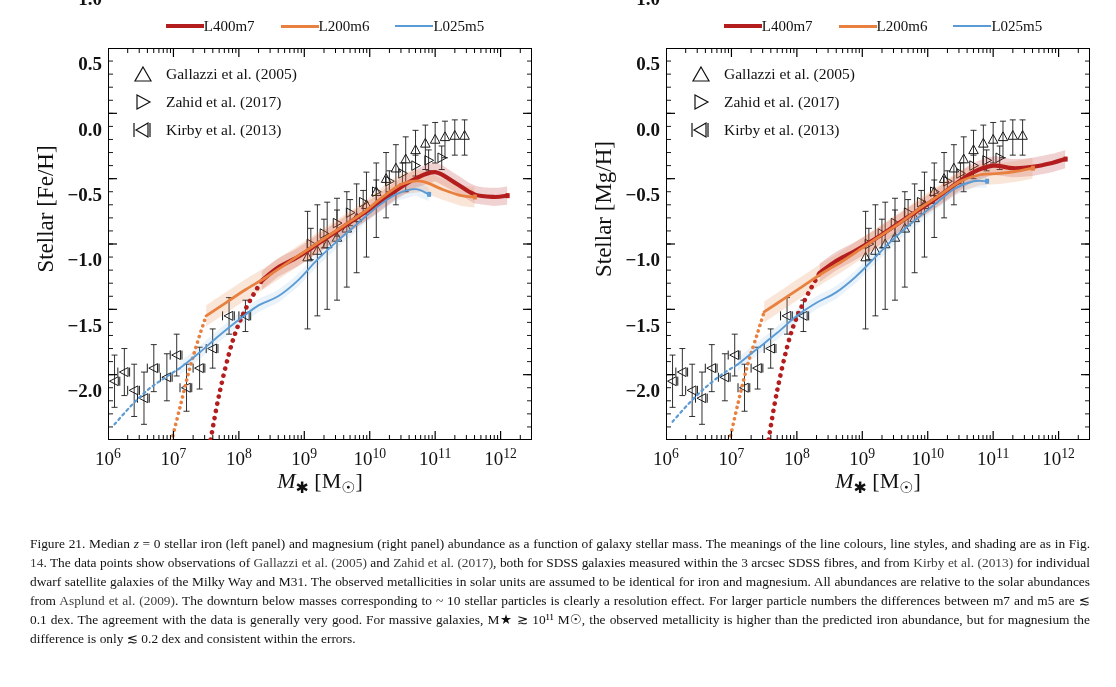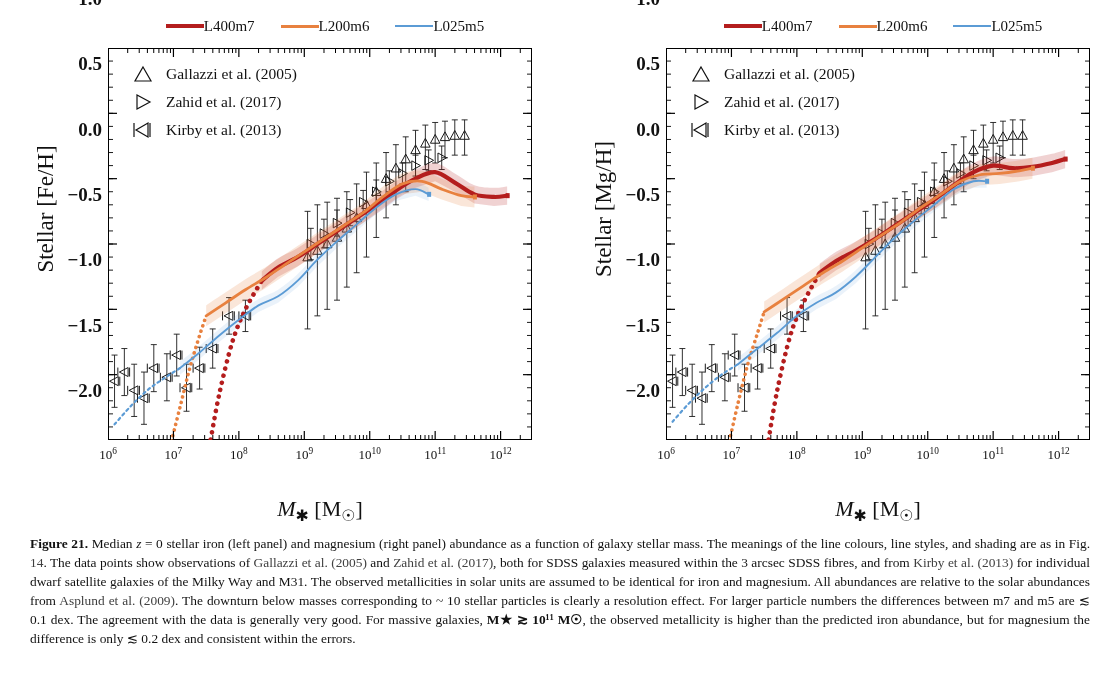--- a/index.html
+++ b/index.html
@@ -93,36 +93,35 @@
     font-family: "Liberation Serif", serif;
   }
   .xlabel {
     position: absolute;
     left: 108px;
     top: 468px;
     width: 424px;
     text-align: center;
     font-size: 22px;
     font-family: "Liberation Serif", serif;
-    margin-top: 28px;
   }
   .ytick-label {
     position: absolute;
     right: 0;
     width: 56px;
     text-align: right;
     font-size: 19px;
     font-family: "Liberation Serif", serif;
   }
   .ytick-wrap { position: absolute; left: 40px; top: 0; width: 62px; height: 392px; font-weight: bold; }
   .xtick-wrap { position: absolute; left: 108px; top: 442px; width: 424px; height: 30px; }
   .xtick-label {
     position: absolute;
     transform: translateX(-50%);
-    font-size: 13px;
+    font-size: 19px;
     font-family: "Liberation Serif", serif;
     white-space: nowrap;
   }
   .obs-legend {
     position: absolute;
     left: 130px;
     top: 60px;
     width: 230px;
     font-size: 15.5px;
     font-family: "Liberation Serif", serif;
@@ -145,21 +144,21 @@
     position: absolute;
     left: 30px;
     top: 534px;
     width: 1060px;
     font-size: 13.4px;
     line-height: 1.42;
     font-family: "Liberation Serif", serif;
     text-align: justify;
     color: #111;
   }
-  .caption b { font-weight: bold; }
+  .caption b { font-weight: normal; }
   .cap-link { color: #404040; }
   sub { font-size: 0.72em; }
   sup { font-size: 0.72em; }
 </style>
 </head>
 <body>
 
 <div class="figure-wrap">
 
   <div class="panels">

